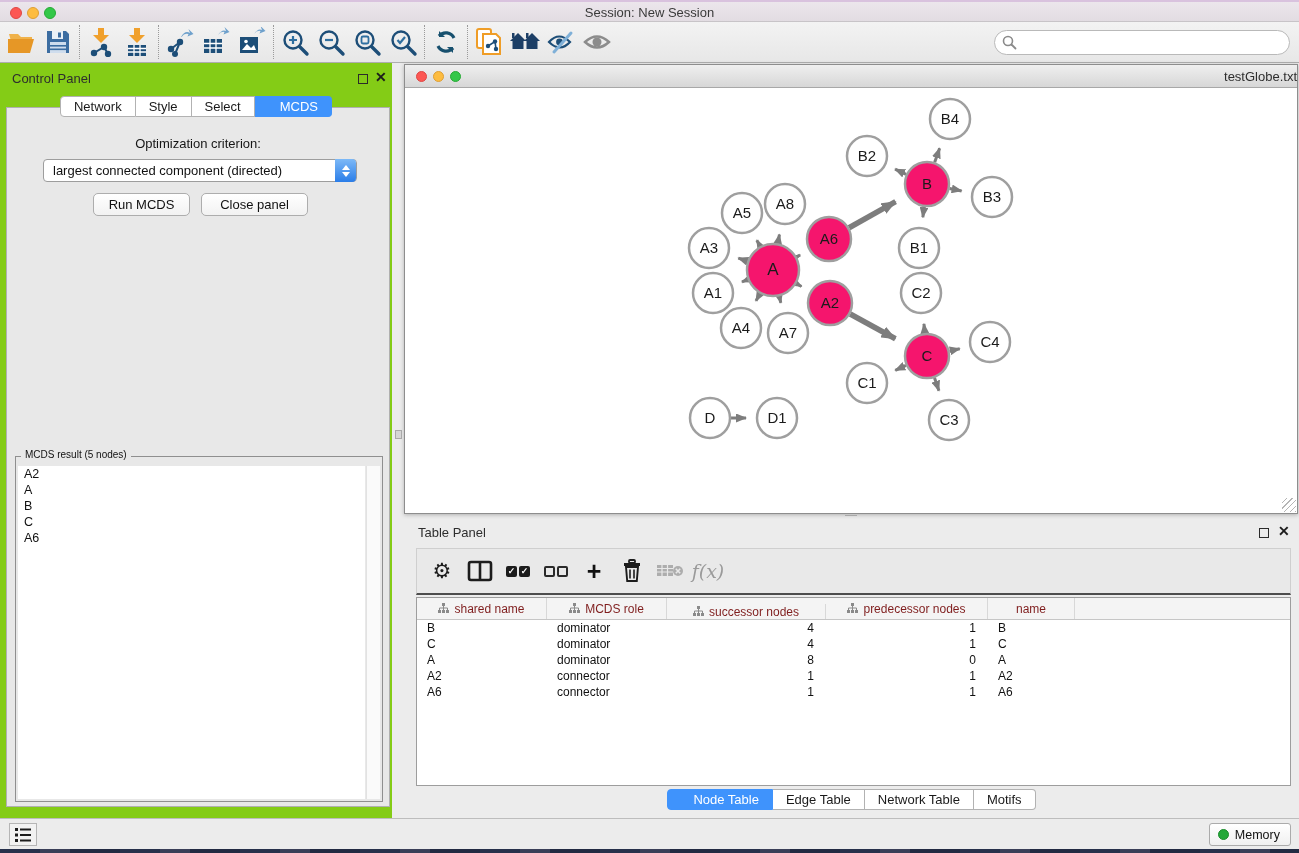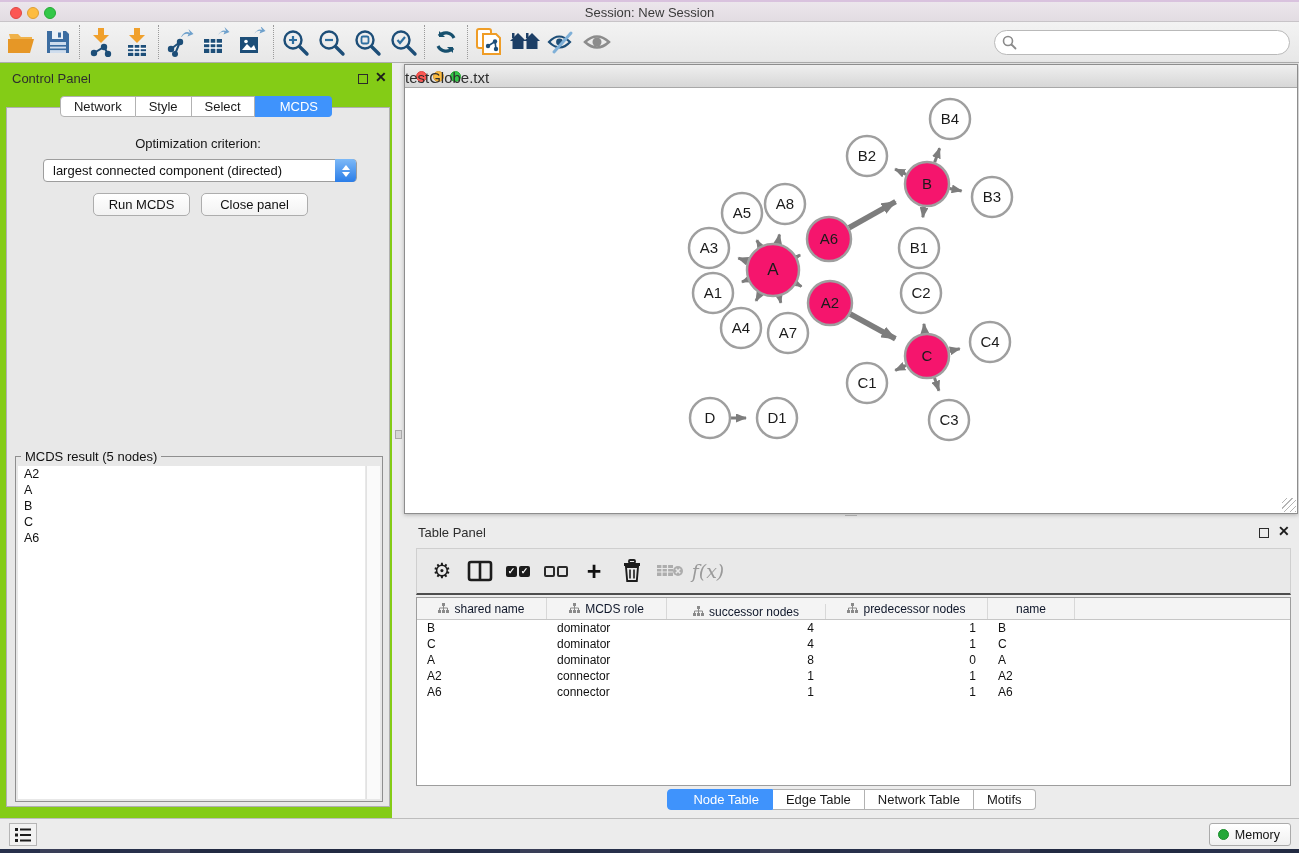--- a/index.html
+++ b/index.html
@@ -48,35 +48,35 @@
     border:1px solid #9d9d9d; border-radius:4px; font-size:13px; color:#111; line-height:21px; padding-left:9px; }
   #dd-stepper { position:absolute; right:0; top:-1px; width:21px; height:23px; border-radius:0 4px 4px 0;
     background:linear-gradient(#7db9f7,#2a7de8); display:flex; flex-direction:column; align-items:center; justify-content:center; }
   #dd-stepper i { width:0; height:0; border-left:4px solid transparent; border-right:4px solid transparent; display:block; }
   #dd-stepper .up { border-bottom:5px solid #fff; margin-bottom:2px; }
   #dd-stepper .dn { border-top:5px solid #fff; }
   .cp-btn { position:absolute; top:85px; height:23px; background:linear-gradient(#ffffff,#f2f2f2);
     border:1px solid #adadad; border-radius:5px; font-size:13px; color:#111; text-align:center; line-height:21px; }
   #run-btn { left:86px; width:97px; } #close-btn { left:194px; width:107px; }
   #result-group { position:absolute; left:8px; top:348px; width:368px; height:346px; border:1px solid #8f8f8f; }
-  #result-legend { position:absolute; left:5px; top:-8px; background:#e8e8e8; padding:0 4px; font-size:13px; color:#111; }
+  #result-legend { position:absolute; left:5px; top:-8px; background:#e8e8e8; padding:0 4px; font-size:10px; color:#111; }
   #result-list { position:absolute; left:2px; top:9px; right:17px; bottom:2px; background:#fff; overflow:hidden; }
   #result-scroll { position:absolute; right:2px; top:9px; width:14px; bottom:2px; background:#fafafa; border-left:1px solid #e2e2e2; }
   .result-item { font-size:12.5px; color:#111; padding:1px 6px; line-height:14px; }
 
   
   #network-window { position:absolute; left:404px; top:64px; width:894px; height:450px;
     border:1px solid #8d8d8d; background:#fff; box-shadow:0 1px 4px rgba(0,0,0,.25); }
   #nw-titlebar { position:absolute; left:0; top:0; right:0; height:23px;
     background:linear-gradient(#efefef,#d7d7d7); border-bottom:1px solid #a8a8a8; }
   #nw-titlebar .traffic { top:6px; width:11px; height:11px; }
   #nw-titlebar .t-red { left:11px; background:#fc5753; border:1px solid #df4744; }
   #nw-titlebar .t-yel { left:28px; background:#fdbc40; border:1px solid #de9f34; }
   #nw-titlebar .t-grn { left:45px; background:#33c748; border:1px solid #27aa35; }
-  #nw-titlebar .title { position:absolute; left:0; right:0; top:4px; text-align:left; font-size:15px; color:#2e2e2e; }
+  #nw-titlebar .title { position:absolute; left:0; right:0; top:4px; text-align:right; font-size:13px; color:#2e2e2e; }
   #nw-canvas { position:absolute; left:0; top:23px; right:0; bottom:0; background:#fff; }
   #nw-resize { position:absolute; right:1px; bottom:1px; width:14px; height:14px;
     background:repeating-linear-gradient(135deg, transparent 0 3px, #b5b5b5 3px 4px); }
   .grip-v { position:absolute; left:395px; top:430px; width:7px; height:9px;
     background:#d6d6d6; border:1px solid #a9a9a9; }
   .grip-h { position:absolute; left:845px; top:515px; width:12px; height:5px;
     border-top:1px solid #a9a9a9; border-bottom:1px solid #a9a9a9; }
 
   
   #table-panel { position:absolute; left:404px; top:519px; width:895px; height:297px; background:#ececec; }
@@ -87,21 +87,21 @@
   .tpi { height:36px; min-width:34px; display:flex; align-items:center; justify-content:center; margin-right:4px; }
   .gear-glyph { font-size:21px; color:#1c1c1c; }
   .plus-glyph { font-size:25px; font-weight:900; color:#111; line-height:20px; }
   .fx-glyph { font-family:"DejaVu Serif", serif; font-style:italic; font-size:19px; color:#9a9a9a; }
   .cbx { display:inline-block; width:11px; height:11px; border-radius:2px; margin:0 1px; }
   .cbx.on { background:#1c1c1c; color:#fff; font-size:9px; font-weight:bold; line-height:11px; text-align:center; }
   .cbx.off { background:#e9e9e9; border:2px solid #2a2a2a; }
   #tp-table { position:absolute; left:12px; right:8px; top:78px; height:189px; background:#fff;
     border:1px solid #9d9d9d; overflow:hidden; }
   #tp-thead { display:flex; height:22px; background:#f4f4f4; border-bottom:1px solid #c6c6c6; }
-  .tp-th { display:flex; align-items:center; justify-content:center; font-size:12px; color:#0f172a;
+  .tp-th { display:flex; align-items:center; justify-content:center; font-size:12px; color:#7f1d1d;
     border-right:1px solid #d8d8d8; gap:5px; }
   .tp-tr { display:flex; height:16px; }
   .tp-td { font-size:12px; color:#111; line-height:16px; white-space:nowrap; overflow:hidden; }
   .tp-td.l { text-align:left; padding-left:10px; }
   .tp-td.r { text-align:right; padding-right:12px; }
   #tp-tabs { position:absolute; left:0; right:0; top:270px; display:flex; justify-content:center; }
 
   
   #statusbar { position:absolute; left:0; top:818px; width:1299px; height:31px; background:#ececec;
     border-top:1px solid #bdbdbd; }

